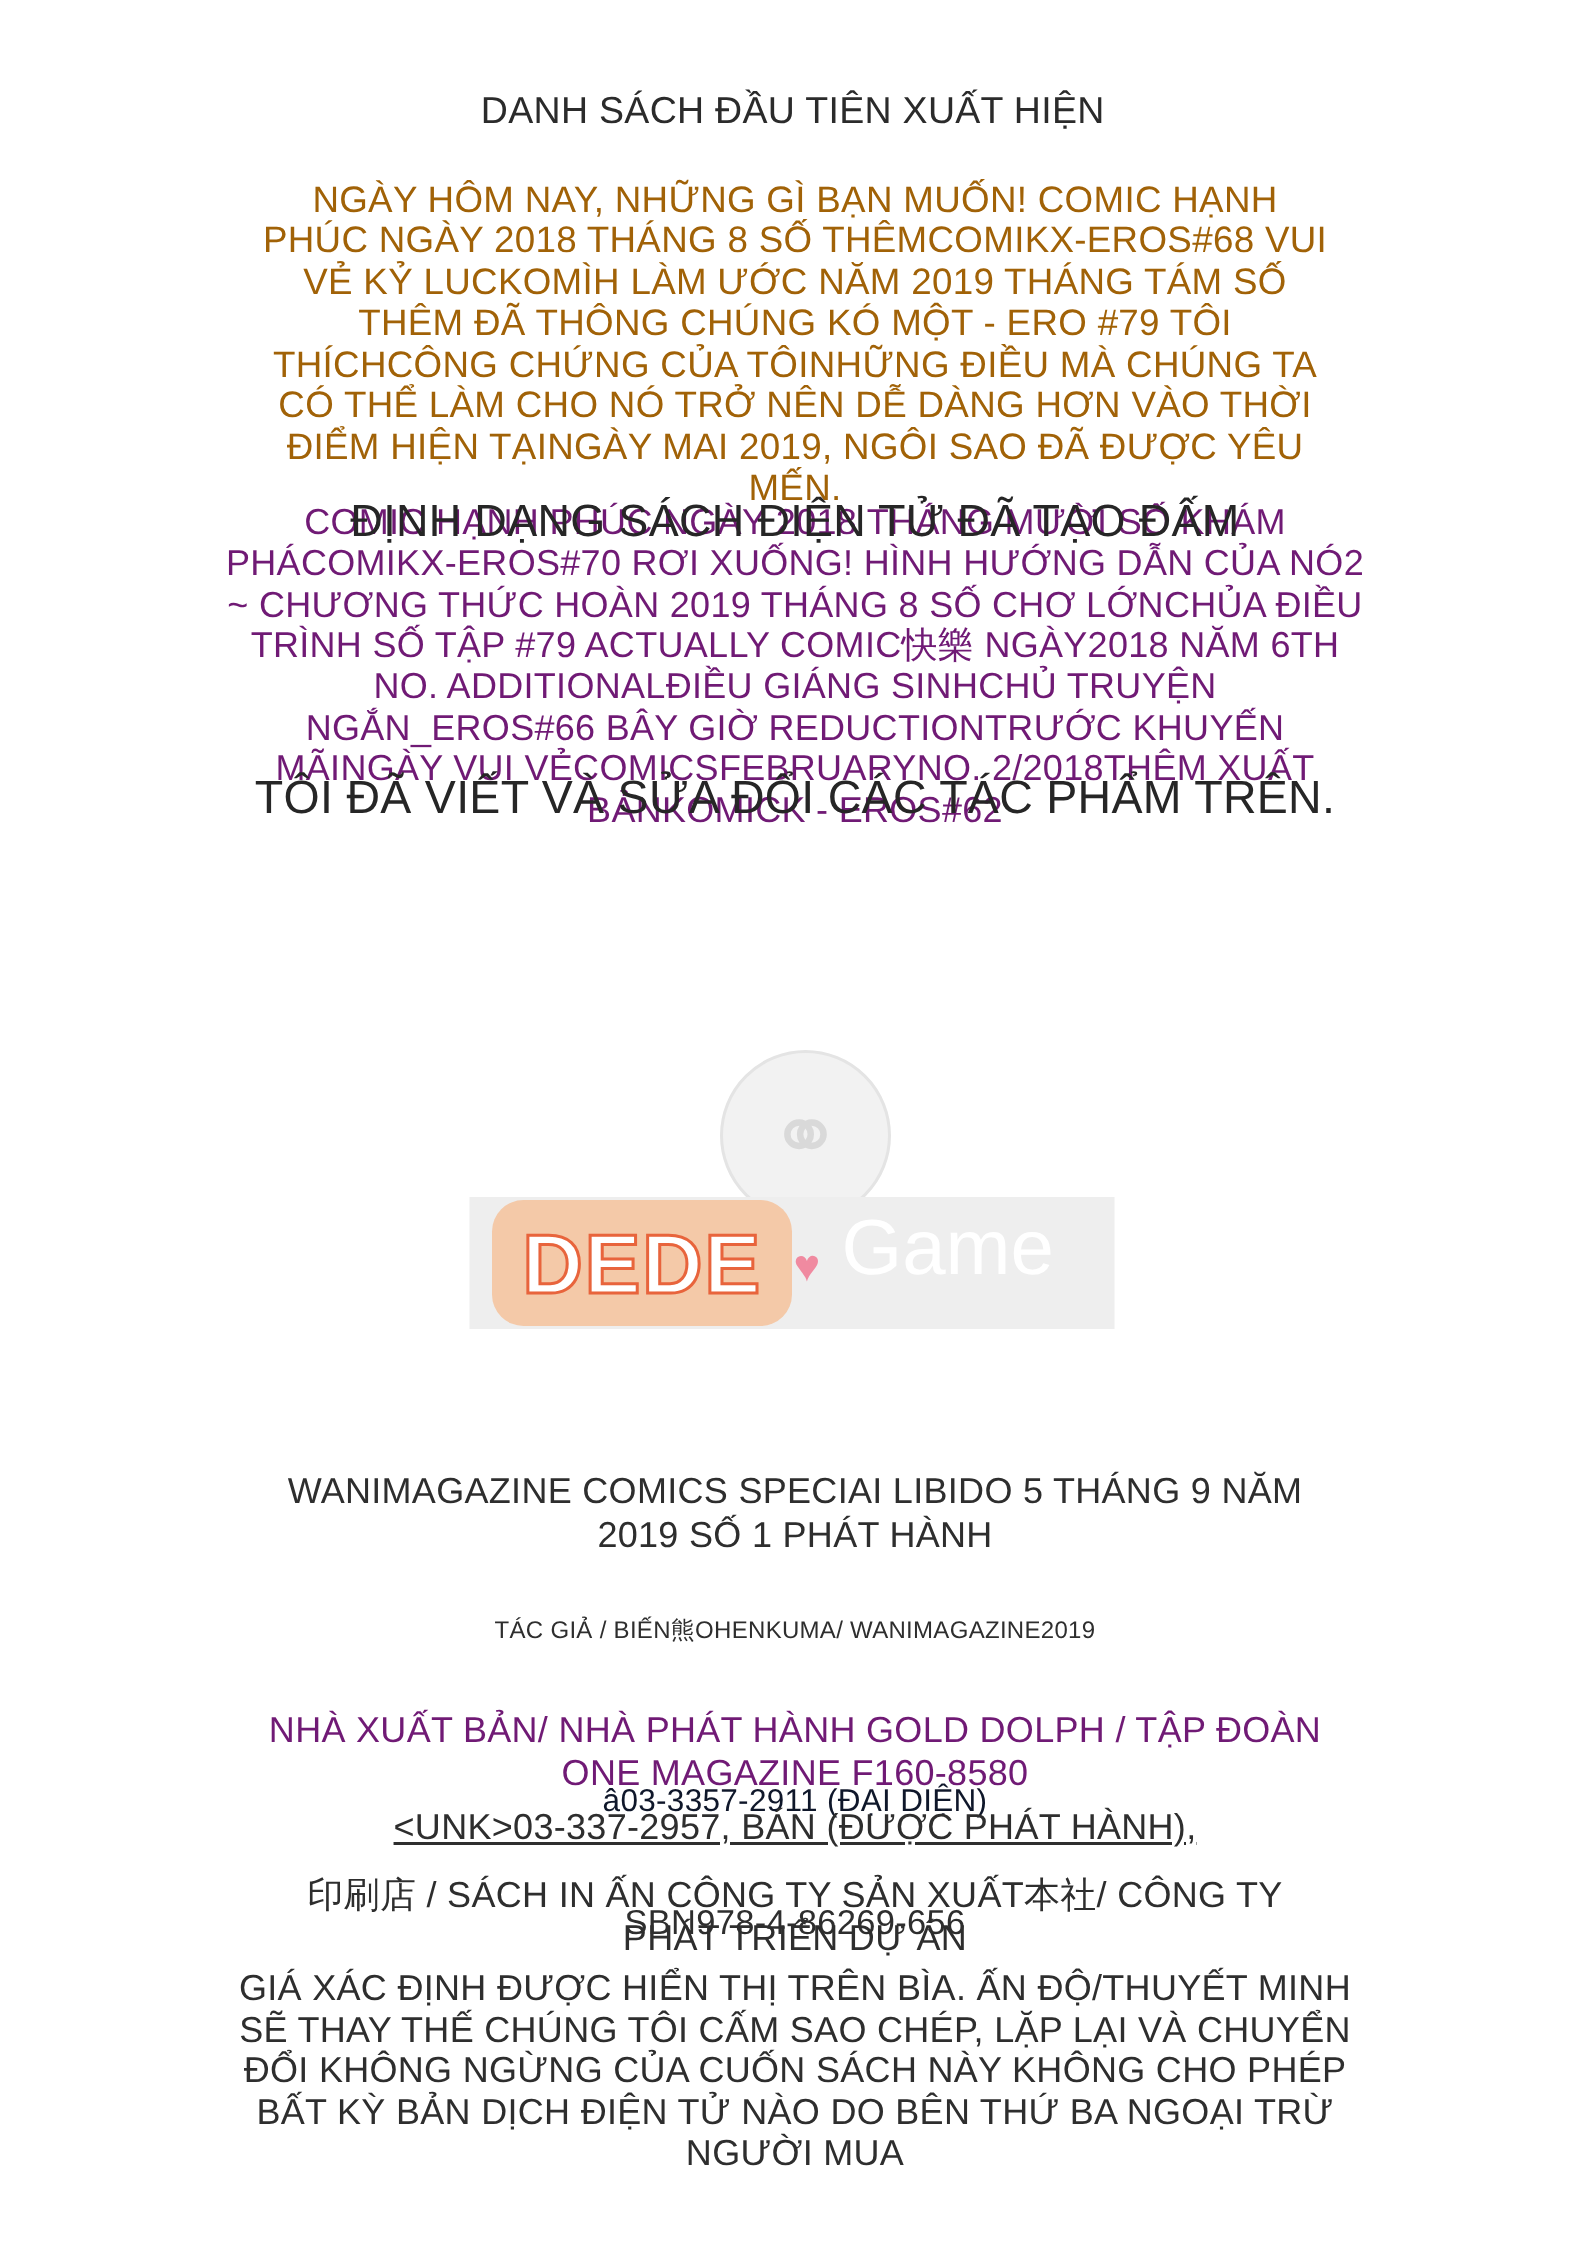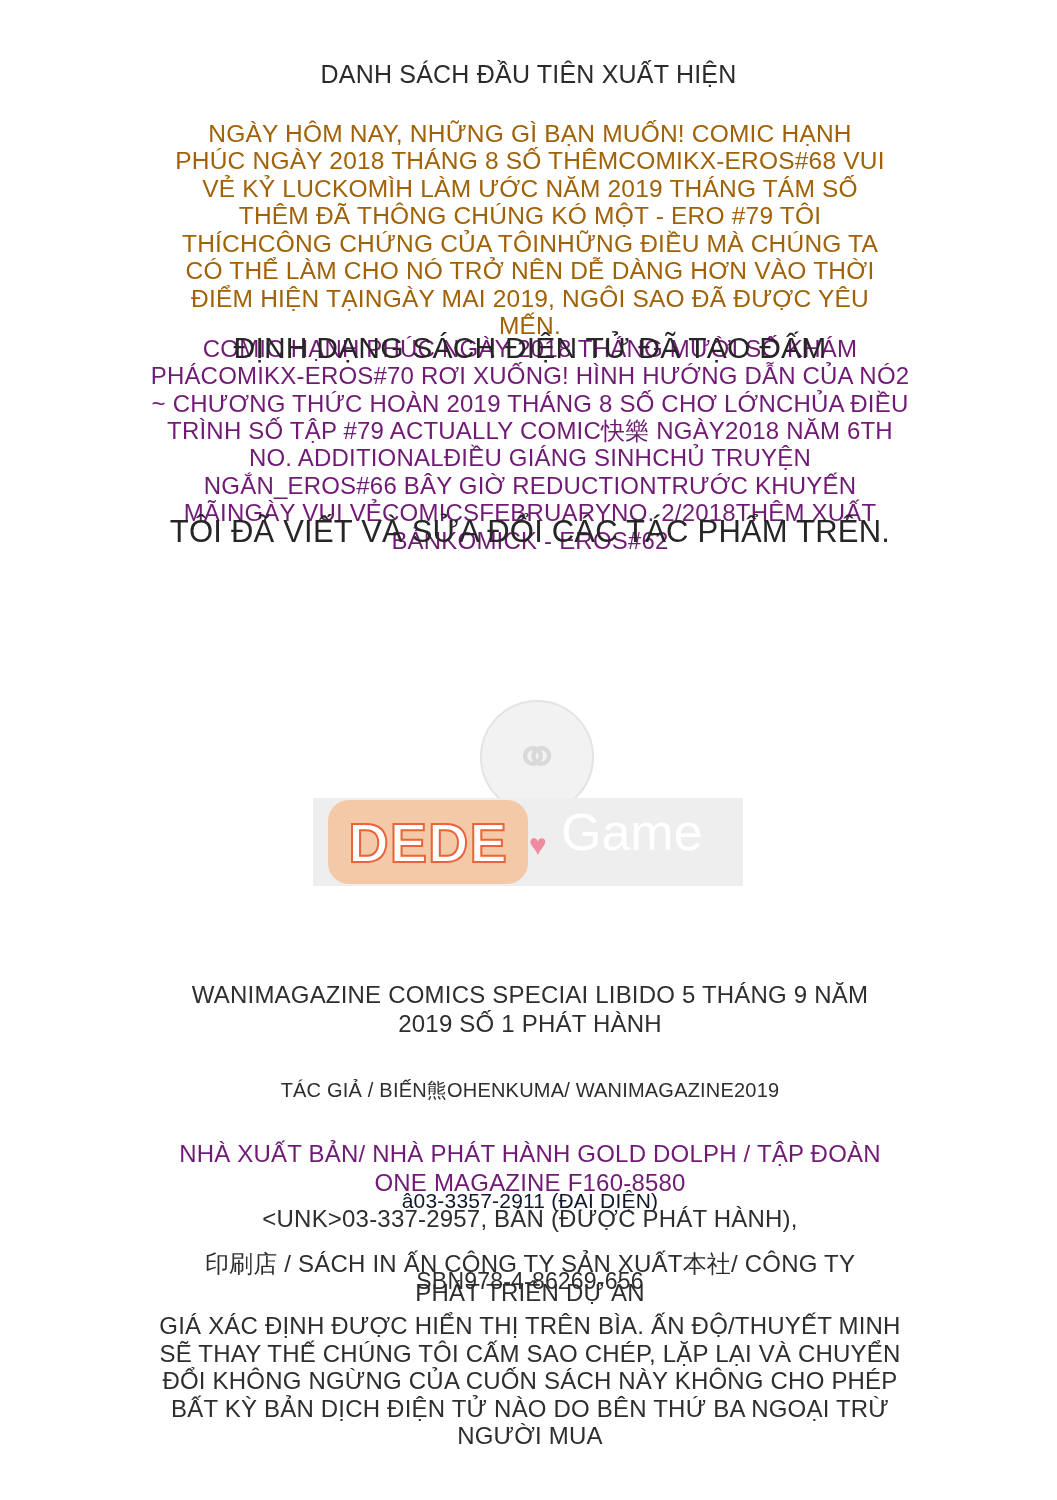--- a/index.html
+++ b/index.html
@@ -148,21 +148,21 @@
     top: 980px;
     width: 700px;
     font-size: 24px;
     line-height: 1.22;
     color: #2e2e2e;
   }
   #colophon-2 {
     left: 180px;
     top: 1078px;
     width: 700px;
-    font-size: 20px;
+    font-size: 16px;
     line-height: 1.22;
     color: #2e2e2e;
   }
   #colophon-3 {
     left: 150px;
     top: 1140px;
     width: 760px;
     font-size: 24px;
     line-height: 1.2;
     color: #701a75;
@@ -175,20 +175,21 @@
     line-height: 1.2;
     color: #0f172a;
   }
   #colophon-4 {
     left: 200px;
     top: 1205px;
     width: 660px;
     font-size: 24px;
     line-height: 1.2;
     color: #2e2e2e;
+    text-decoration: underline;
   }
   #colophon-5 {
     left: 180px;
     top: 1250px;
     width: 700px;
     font-size: 24px;
     line-height: 1.2;
     color: #2e2e2e;
   }
   #isbn {

